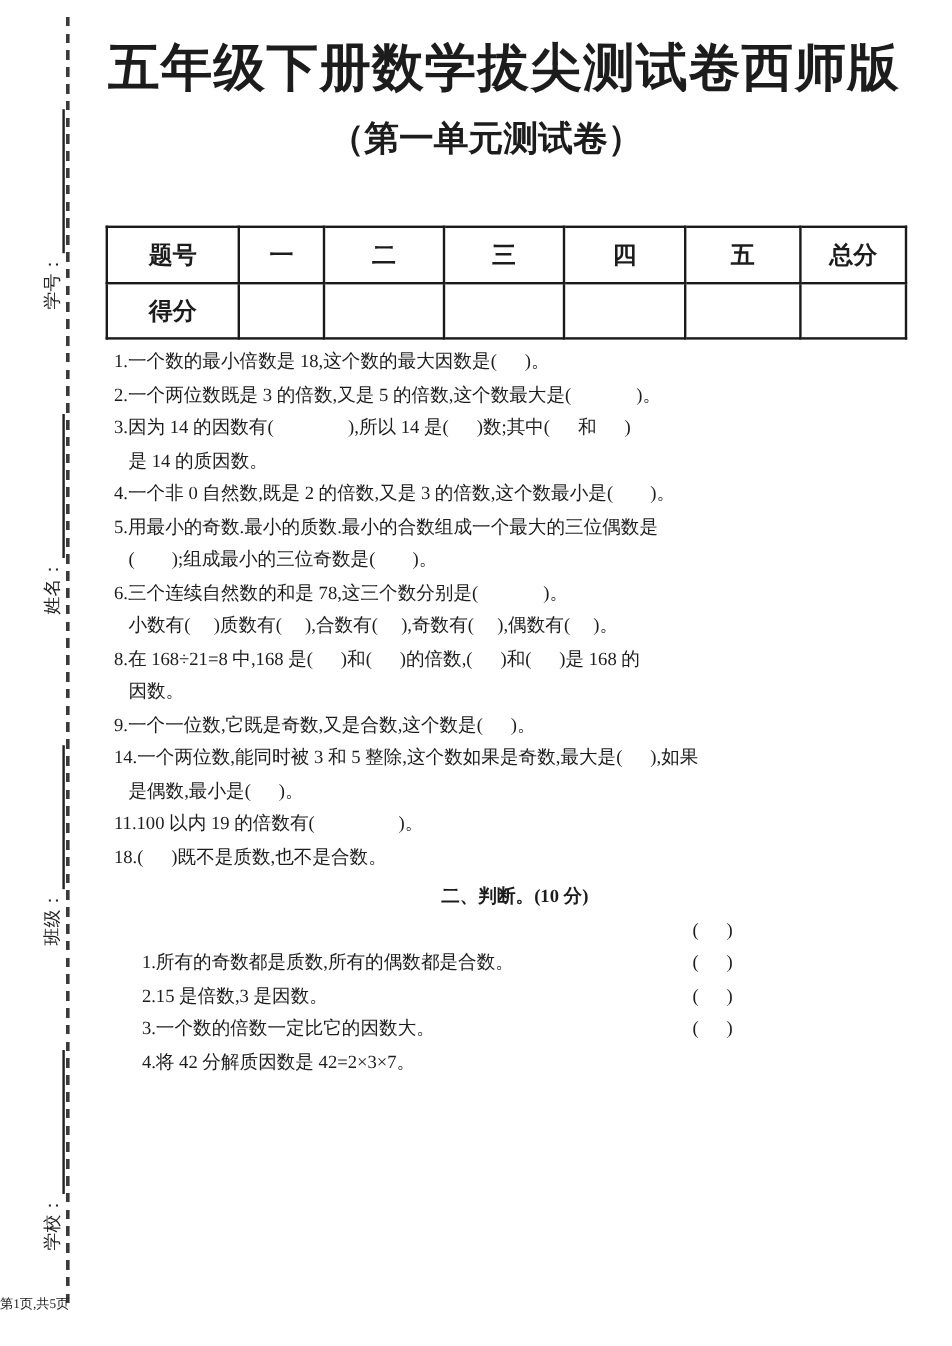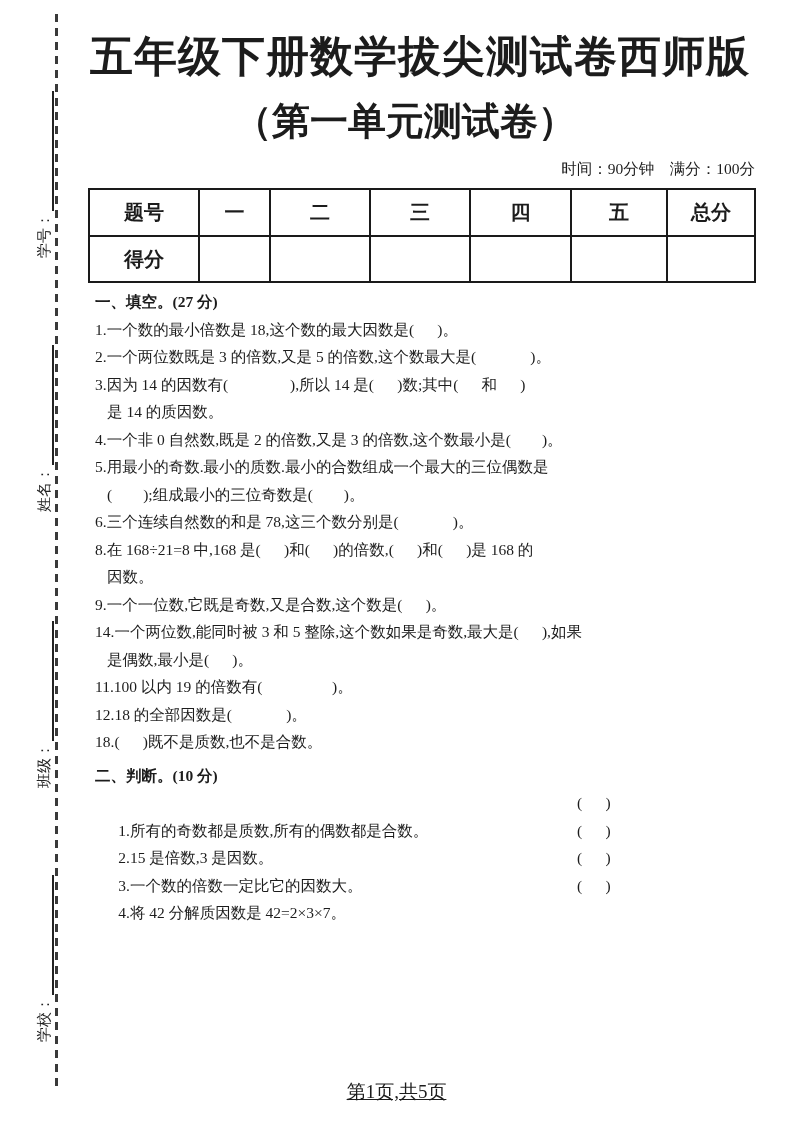--- a/index.html
+++ b/index.html
@@ -16,37 +16,37 @@
   .sidebar-label{line-height:20px;}
   .sidebar-line{display:inline-block;width:120px;height:16px;border-bottom:2px solid #222;margin-left:2px;}
   .fold-line{
     position:absolute;left:55px;top:14px;width:3px;height:1074px;
     background:repeating-linear-gradient(to bottom,#3a3a3a 0 8px,transparent 8px 14px);
   }
   
   .title{position:absolute;left:60px;top:28px;width:690px;text-align:right;
          font-size:43px;font-weight:bold;letter-spacing:1px;}
   .subtitle{position:absolute;left:60px;top:96px;width:690px;text-align:center;
-            font-size:38px;font-weight:bold;}
+            font-size:29px;font-weight:bold;}
   .meta{position:absolute;left:95px;top:159px;width:660px;text-align:right;font-size:15.5px;}
   
   .score-table{position:absolute;left:88px;top:188px;border-collapse:collapse;table-layout:fixed;}
   .score-table td{border:2px solid #1a1a1a;text-align:center;vertical-align:middle;
                   font-size:20px;font-weight:bold;padding:0;}
   .score-table tr.hdr td{height:45px;}
   .score-table tr.scr td{height:44px;}
   
   .content{position:absolute;left:95px;top:288px;width:668px;font-size:15.5px;}
   .line{height:27.5px;line-height:27.5px;white-space:pre;}
   .cont{padding-left:12px;}
   .sec-heading{font-weight:bold;}
-  .sec2{margin-top:6px;}
+  .sec2{margin-top:6px;text-align:center;}
   .j-row{position:relative;}
   .j-mark{position:absolute;left:482px;top:0;}
-  .footer{position:absolute;left:0;top:1079px;width:100%;text-align:center;font-size:19px;text-decoration:underline;}
+  .footer{position:absolute;left:0;top:1079px;width:100%;text-align:left;font-size:11px;}
 </style>
 </head>
 <body>
 
 <div class="page">
 
   <div class="sidebar-item" style="top:258px">
     <span class="sidebar-label">学号：</span>
     <span class="sidebar-line"></span>
   </div>
@@ -60,21 +60,20 @@
   </div>
   <div class="sidebar-item" style="top:1042px">
     <span class="sidebar-label">学校：</span>
     <span class="sidebar-line"></span>
   </div>
 
   <div class="fold-line"></div>
 
   <div class="title">五年级下册数学拔尖测试卷西师版</div>
   <div class="subtitle">（第一单元测试卷）</div>
-  <div class="meta">时间：90分钟　满分：100分</div>
 
   <table class="score-table">
     <colgroup>
       <col style="width:110px">
         <col style="width:71px">
         <col style="width:100px">
       <col style="width:100px">
         <col style="width:101px">
         <col style="width:96px">
         <col style="width:88px">
@@ -95,36 +94,35 @@
       <td></td>
       <td></td>
       <td></td>
       <td></td>
       <td></td>
     </tr>
   </tbody>
     </table>
 
   <div class="content">
-    <div class="line sec-heading">一、填空。(27 分)</div>
     <div class="line">1.一个数的最小倍数是 18,这个数的最大因数是(      )。</div>
     <div class="line">2.一个两位数既是 3 的倍数,又是 5 的倍数,这个数最大是(              )。</div>
     <div class="line">3.因为 14 的因数有(                ),所以 14 是(      )数;其中(      和      )</div>
     <div class="line cont">是 14 的质因数。</div>
     <div class="line">4.一个非 0 自然数,既是 2 的倍数,又是 3 的倍数,这个数最小是(        )。</div>
     <div class="line">5.用最小的奇数.最小的质数.最小的合数组成一个最大的三位偶数是</div>
     <div class="line cont">(        );组成最小的三位奇数是(        )。</div>
     <div class="line">6.三个连续自然数的和是 78,这三个数分别是(              )。</div>
+    <div class="line cont">小数有(     )质数有(     ),合数有(     ),奇数有(     ),偶数有(     )。</div>
     <div class="line">8.在 168÷21=8 中,168 是(      )和(      )的倍数,(      )和(      )是 168 的</div>
     <div class="line cont">因数。</div>
     <div class="line">9.一个一位数,它既是奇数,又是合数,这个数是(      )。</div>
     <div class="line">14.一个两位数,能同时被 3 和 5 整除,这个数如果是奇数,最大是(      ),如果</div>
     <div class="line cont">是偶数,最小是(      )。</div>
     <div class="line">11.100 以内 19 的倍数有(                  )。</div>
-    <div class="line">12.18 的全部因数是(              )。</div>
     <div class="line">18.(      )既不是质数,也不是合数。</div>
 
     <div class="line sec-heading sec2">二、判断。(10 分)</div>
     <div class="line j-row">
       <span>1.所有的奇数都是质数,所有的偶数都是合数。</span>
       <span class="j-mark">(      )</span>
     </div>
     <div class="line j-row">
       <span>2.15 是倍数,3 是因数。</span>
       <span class="j-mark">(      )</span>

